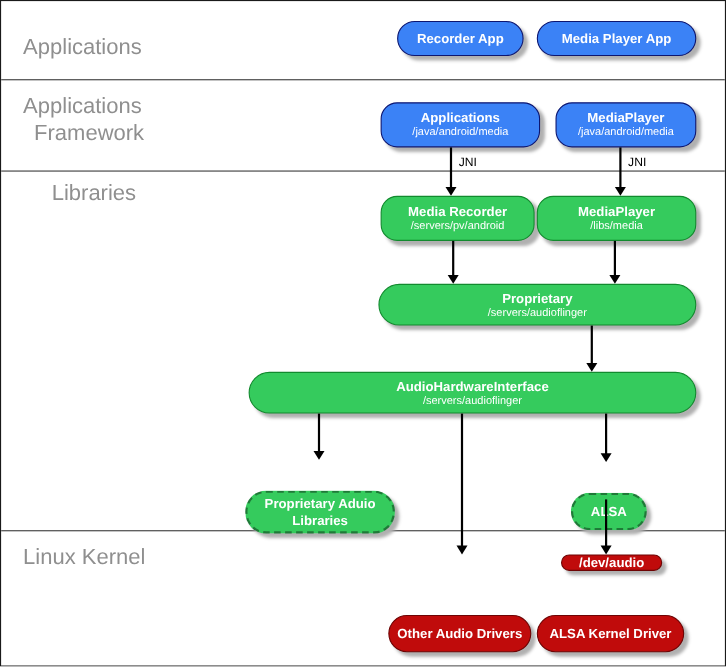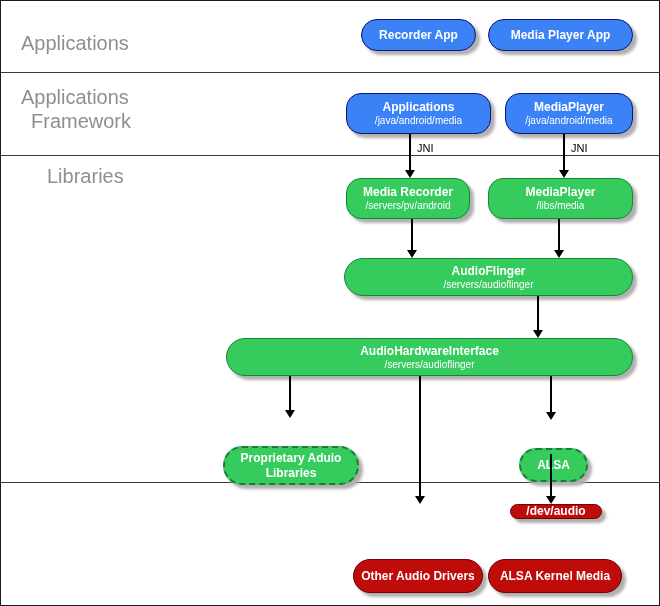--- a/index.html
+++ b/index.html
@@ -81,20 +81,23 @@
   <div class="layer-label" style="left:20px; top:30px;">
     <span>Applications</span>
   </div>
   <div class="layer-label" style="left:20px; top:84px;">
     <div>Applications</div>
     <div class="indent1">Framework</div>
   </div>
   <div class="layer-label" style="left:26px; top:163px;">
     <div class="indent2">Libraries</div>
   </div>
+  <div class="layer-label" style="left:20px; top:494px;">
+    <span>Linux Kernel</span>
+  </div>
 
   <div class="node blue pill" style="left:360px; top:18px; width:115px; height:32px;">
     <div class="node-title">Recorder App</div>
   </div>
   <div class="node blue pill" style="left:487px; top:18px; width:145px; height:32px;">
     <div class="node-title">Media Player App</div>
   </div>
 
   <div class="node blue rounded" style="left:345px; top:92px; width:145px; height:41px;">
     <div class="node-title">Applications</div>
@@ -109,40 +112,40 @@
     <div class="arrow-line"></div>
     <div class="arrow-head"></div>
   </div>
   <div class="jni-label" style="left:416px; top:141px;">JNI</div>
   <div class="arrow" style="left:558px; top:133px; height:44px;">
     <div class="arrow-line"></div>
     <div class="arrow-head"></div>
   </div>
   <div class="jni-label" style="left:570px; top:141px;">JNI</div>
 
-  <div class="node green rounded" style="left:345px; top:177px; width:124px; height:41px;">
+  <div class="node green rounded" style="left:345px; top:177px; width:140px; height:41px;">
     <div class="node-title">Media Recorder</div>
     <div class="node-path">/servers/pv/android</div>
   </div>
   <div class="node green rounded" style="left:487px; top:177px; width:145px; height:41px;">
     <div class="node-title">MediaPlayer</div>
     <div class="node-path">/libs/media</div>
   </div>
 
   <div class="arrow" style="left:406px; top:218px; height:39px;">
     <div class="arrow-line"></div>
     <div class="arrow-head"></div>
   </div>
   <div class="arrow" style="left:553px; top:218px; height:39px;">
     <div class="arrow-line"></div>
     <div class="arrow-head"></div>
   </div>
 
   <div class="node green rounded" style="left:343px; top:257px; width:289px; height:38px; border-radius:19px;">
-    <div class="node-title">AudioFlinger</div>
+    <div class="node-title">Proprietary</div>
     <div class="node-path">/servers/audioflinger</div>
   </div>
 
   <div class="arrow" style="left:532px; top:295px; height:42px;">
     <div class="arrow-line"></div>
     <div class="arrow-head"></div>
   </div>
 
   <div class="node green rounded" style="left:225px; top:337px; width:407px; height:38px; border-radius:19px;">
     <div class="node-title">AudioHardwareInterface</div>
@@ -175,16 +178,16 @@
     <div class="arrow-head"></div>
   </div>
 
   <div class="node red pill" style="left:509px; top:503px; width:92px; height:15px;">
     <div class="node-title">/dev/audio</div>
   </div>
   <div class="node red pill" style="left:352px; top:558px; width:130px; height:34px;">
     <div class="node-title">Other Audio Drivers</div>
   </div>
   <div class="node red pill" style="left:487px; top:558px; width:134px; height:34px;">
-    <div class="node-title">ALSA Kernel Media</div>
+    <div class="node-title">ALSA Kernel Driver</div>
   </div>
 
 </div>
 
 </body></html>

